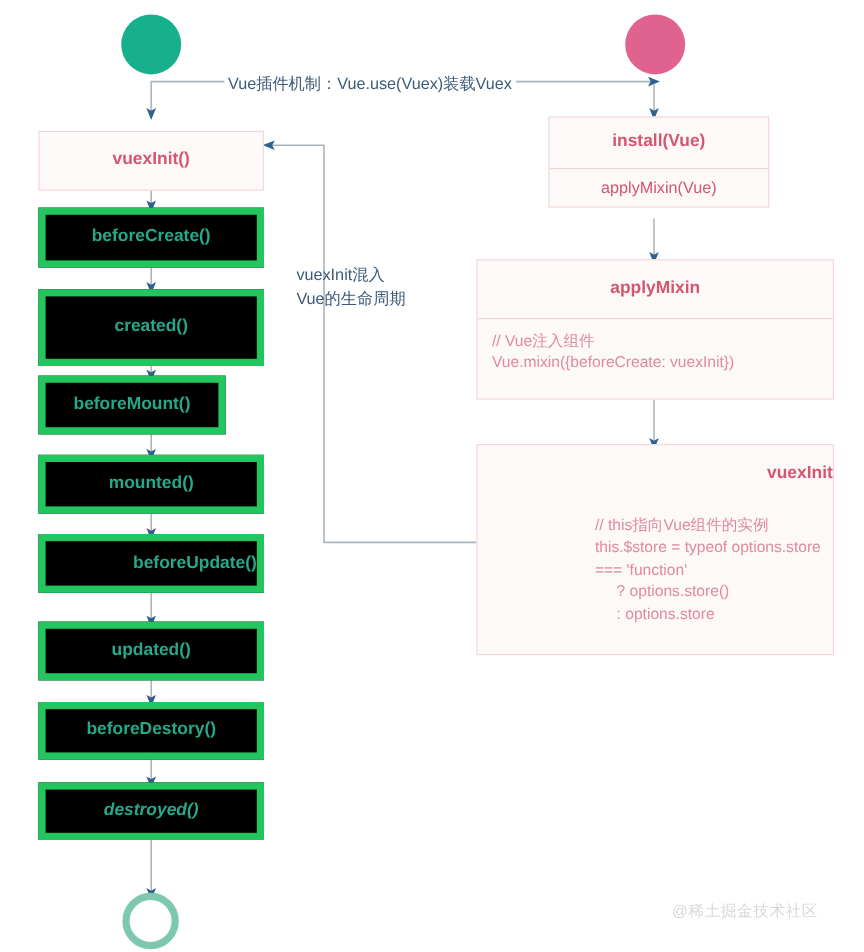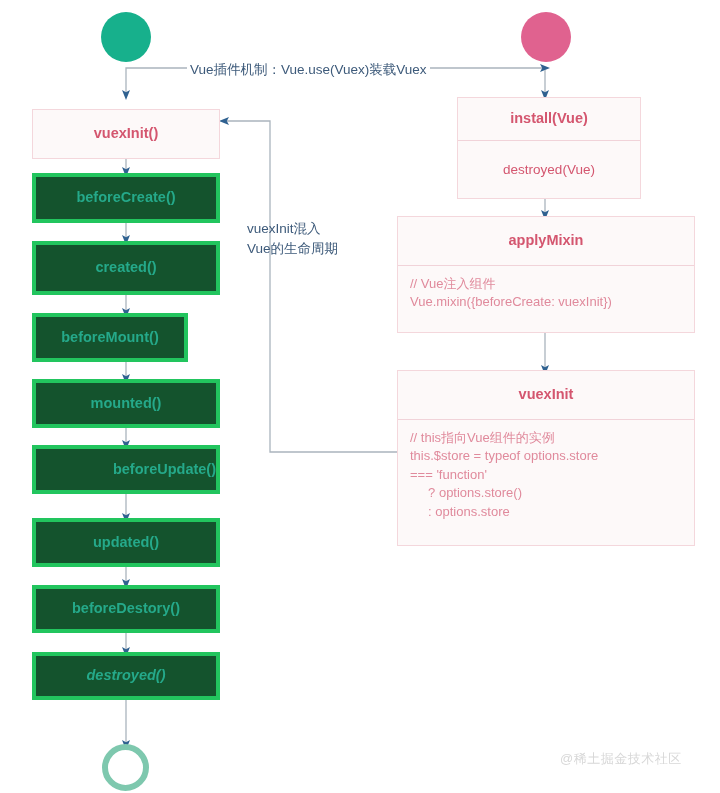--- a/index.html
+++ b/index.html
@@ -28,22 +28,22 @@
 
   
   .node {
     position: absolute;
     box-sizing: border-box;
     background: #fdfbfb;
     display: flex;
     flex-direction: column;
   }
   .node.green {
-    border: 4px solid #22c55e;
-    background: #14532d;
+    border: 6px solid #22c55e;
+    background: #000000;
   }
   .node.pink {
     border: 1px solid #f4d7dc;
     background: #fdf9f9;
   }
   .node-title {
     font-weight: bold;
     font-size: 14.5px;
     text-align: center;
     line-height: 1.2;
@@ -153,21 +153,21 @@
   <div class="terminal end-ring" style="left:102px; top:744px; width:47px; height:47px;"></div>
 
   <div class="node pink" style="left:32px; top:97px; width:188px; height:50px;margin-top:12px;">
     <div class="node-title">vuexInit()</div>
   </div>
 
   <div class="node green" style="left:32px; top:173px; width:188px; height:50px;">
     <div class="node-title">beforeCreate()</div>
   </div>
 
-  <div class="node green" style="left:32px; top:241px; width:188px; height:54px;">
+  <div class="node green" style="left:32px; top:241px; width:188px; height:64px;">
     <div class="node-title">created()</div>
   </div>
 
   <div class="node green" style="left:32px; top:313px; width:156px; height:49px;">
     <div class="node-title">beforeMount()</div>
   </div>
 
   <div class="node green" style="left:32px; top:379px; width:188px; height:49px;">
     <div class="node-title">mounted()</div>
   </div>
@@ -181,34 +181,34 @@
   </div>
 
   <div class="node green" style="left:32px; top:585px; width:188px; height:48px;">
     <div class="node-title">beforeDestory()</div>
   </div>
 
   <div class="node green" style="left:32px; top:652px; width:188px; height:48px;font-style:italic;">
     <div class="node-title">destroyed()</div>
   </div>
 
-  <div class="node pink" style="left:457px; top:97px; width:184px; height:102px;">
+  <div class="node pink" style="left:457px; top:97px; width:184px; height:76px;">
     <div class="node-title" style="height:42px; flex:0 0 42px;">install(Vue)</div>
     <div class="node-sep"></div>
-    <div class="node-body plain" style="flex:1 1 auto;">destroyed(Vue)</div>
+    <div class="node-body plain" style="flex:1 1 auto;">applyMixin(Vue)</div>
   </div>
 
   <div class="node pink" style="left:397px; top:216px; width:298px; height:117px;">
     <div class="node-title" style="height:48px; flex:0 0 48px;">applyMixin</div>
     <div class="node-sep"></div>
     <div class="node-body">// Vue注入组件
 Vue.mixin({beforeCreate: vuexInit})</div>
   </div>
 
-  <div class="node pink" style="left:397px; top:370px; width:298px; height:176px;">
+  <div class="node pink" style="left:397px; top:370px; width:298px; height:176px;align-items:flex-end;">
     <div class="node-title" style="height:48px; flex:0 0 48px;">vuexInit</div>
     <div class="node-sep"></div>
     <div class="node-body">// this指向Vue组件的实例
 this.$store = typeof options.store
 === 'function'
      ? options.store()
      : options.store</div>
   </div>
 
   <div class="edge-label" style="left:187px; top:60px;">Vue插件机制：Vue.use(Vuex)装载Vuex</div>

